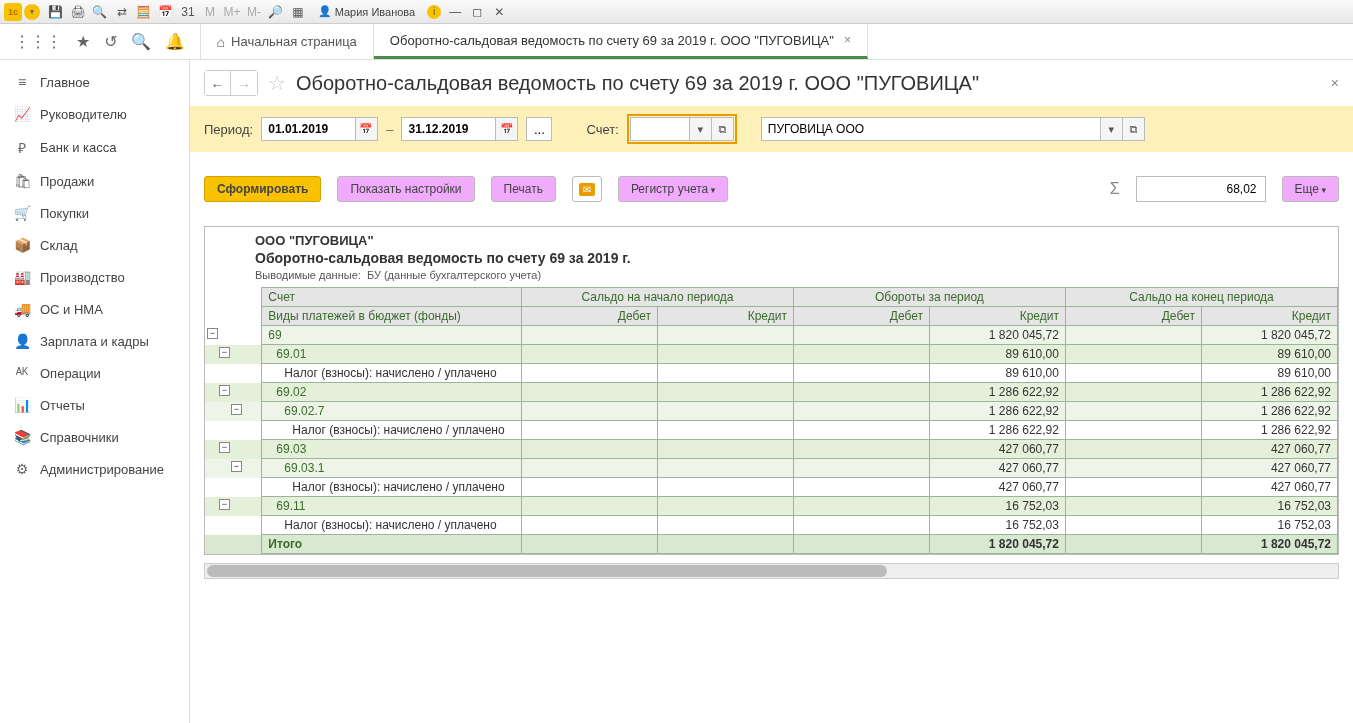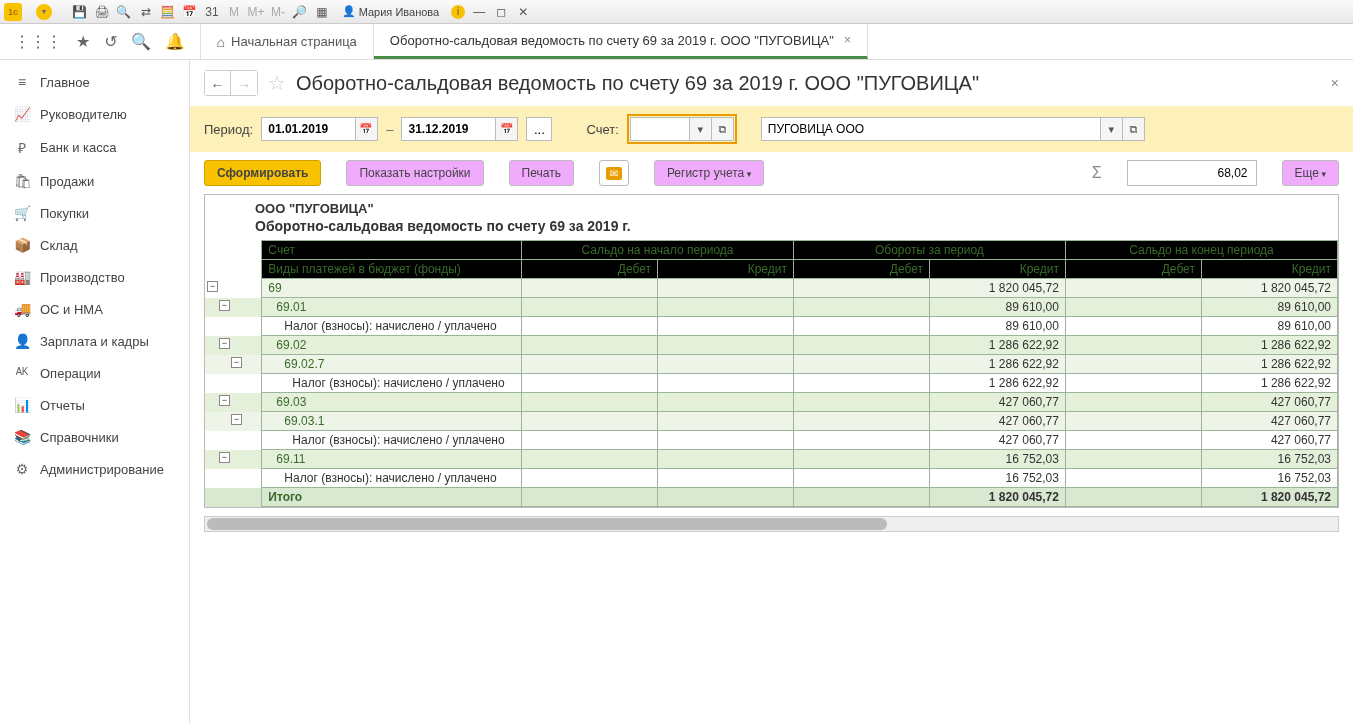--- a/index.html
+++ b/index.html
@@ -1,18 +1,18 @@
 <!DOCTYPE html>
 <html><head>
 <meta charset="utf-8">
 <style>
 * { box-sizing: border-box; margin: 0; padding: 0; font-family: Arial, sans-serif; }
 body { background: #f0f0f0; font-size: 12px; color: #333; overflow: hidden; }
 
-.titlebar { height: 24px; background: linear-gradient(#fafafa,#e8e8e8); border-bottom: 1px solid #ccc; display: flex; align-items: center; padding: 0 4px; gap: 12px; }
+.titlebar { height: 24px; background: linear-gradient(#fafafa,#e8e8e8); border-bottom: 1px solid #ccc; display: flex; align-items: center; padding: 0 4px; }
 .titlebar .logo { width: 18px; height: 18px; background: #f8c200; border-radius: 3px; display: flex; align-items: center; justify-content: center; font-size: 9px; font-weight: bold; color: #b07000; margin-right: 2px; }
 .titlebar .dropdown-btn { width: 16px; height: 16px; background: #f8c200; border-radius: 50%; margin-right: 8px; display: flex; align-items: center; justify-content: center; font-size: 8px; color: #666; }
 .titlebar .title { flex: 1; font-size: 12px; color: #444; }
 .titlebar .tb-icons { display: flex; gap: 6px; align-items: center; }
 .titlebar .tb-icon { width: 16px; height: 16px; display: flex; align-items: center; justify-content: center; font-size: 12px; color: #555; cursor: pointer; }
 .titlebar .user { display: flex; align-items: center; gap: 3px; font-size: 11px; color: #444; margin: 0 6px; }
 
 .topnav { height: 36px; background: #fff; border-bottom: 1px solid #ddd; display: flex; align-items: stretch; }
 .topnav .nav-icons { display: flex; align-items: center; gap: 14px; padding: 0 14px; border-right: 1px solid #e0e0e0; }
 .topnav .nav-icon { font-size: 16px; color: #666; cursor: pointer; }
@@ -42,40 +42,40 @@
 .params .inp-group { display: flex; align-items: center; }
 .params input[type=text] { height: 24px; border: 1px solid #bbb; padding: 0 6px; font-size: 12px; background: #fff; }
 .params .date-inp { width: 95px; font-weight: bold; }
 .params .cal-btn, .params .dd-btn, .params .ext-btn { height: 24px; width: 22px; border: 1px solid #bbb; border-left: none; background: #f5f5f5; cursor: pointer; font-size: 11px; color: #555; }
 .params .dots-btn { height: 24px; width: 26px; border: 1px solid #bbb; background: #fff; cursor: pointer; }
 .params .dash { color: #666; }
 .params .acct-group { border: 2px solid #e89c00; padding: 1px; display: flex; }
 .params .acct-inp { width: 60px; background: #3060c0; color: #fff; border: 1px solid #888; }
 .params .org-inp { width: 340px; }
 
-.toolbar { padding: 8px 14px; display: flex; align-items: center; gap: 25px; }
+.toolbar { padding: 24px 14px; display: flex; align-items: center; gap: 16px; }
 .toolbar button { height: 26px; padding: 0 12px; border: 1px solid #bbb; background: #f0abfc; border-radius: 3px; cursor: pointer; font-size: 12px; color: #444; }
 .toolbar .btn-primary { background: #f8c200; border-color: #d0a000; font-weight: bold; }
 .toolbar .btn-mail { width: 30px; padding: 0; background: #fff; }
 .toolbar .btn-mail span { background: #e89c00; color: #fff; padding: 1px 4px; border-radius: 2px; font-size: 10px; }
 .toolbar .spacer { flex: 1; }
 .toolbar .sigma { font-size: 16px; color: #888; }
 .toolbar .sum-inp { width: 130px; height: 26px; border: 1px solid #bbb; padding: 0 8px; text-align: right; font-size: 12px; }
 .toolbar .btn-more::after { content: " ▾"; font-size: 9px; }
 
 .report-wrap { flex: 1; overflow: auto; padding: 0 14px 14px; position: relative; }
 .report { border: 1px solid #bbb; background: #fff; }
 .report-head { padding: 6px 50px; }
 .report-head .org { font-size: 13px; font-weight: bold; }
 .report-head .title { font-size: 14px; font-weight: bold; margin-top: 2px; }
 .report-head .meta { font-size: 11px; color: #555; margin-top: 3px; }
 
 table.rt { width: 100%; border-collapse: collapse; font-size: 12px; }
 table.rt th, table.rt td { border: 1px solid #9bb59b; padding: 2px 6px; }
-table.rt th { background: #000000; color: #3a6b2a; font-weight: normal; text-align: center; }
+table.rt th { background: #e5e5e5; color: #3a6b2a; font-weight: normal; text-align: center; }
 table.rt .lbl-col { width: 210px; text-align: left; }
 table.rt .num { text-align: right; width: 110px; }
 table.rt .tree-col { width: 46px; border: none; background: #fff; vertical-align: top; padding: 0; position: relative; }
 .tree-box { width: 11px; height: 11px; border: 1px solid #888; background: #fff; font-size: 9px; line-height: 9px; text-align: center; cursor: pointer; position: absolute; }
 table.rt tr.lvl0 td.lbl { color: #3a6b2a; background: #eef5e8; }
 table.rt tr.lvl0 td.num { background: #eef5e8; color: #333; }
 table.rt tr.lvl1 td { background: #e4f0da; }
 table.rt tr.lvl1 td.lbl { color: #3a6b2a; padding-left: 14px; }
 table.rt tr.lvl2 td { background: #eef5e8; }
 table.rt tr.lvl2 td.lbl { color: #3a6b2a; padding-left: 22px; }
@@ -237,20 +237,23 @@
       <span class="sigma">Σ</span>
       <input type="text" class="sum-inp" value="68,02" style="">
       <button class="btn-more">Еще</button>
     </div>
 
     <div class="report-wrap">
       <div class="report">
         <div class="report-head">
           <div class="org">ООО "ПУГОВИЦА"</div>
           <div class="title">Оборотно-сальдовая ведомость по счету 69 за 2019 г.</div>
+          <div class="meta">
+            <span>Выводимые данные:</span>&nbsp;&nbsp;<span>БУ (данные бухгалтерского учета)</span>
+          </div>
         </div>
         <table class="rt">
           <thead>
             <tr>
               <th class="tree-col" rowspan="2" style="border:none;background:#fff"></th>
               <th class="lbl-col">Счет</th>
               <th colspan="2">Сальдо на начало периода</th>
               <th colspan="2">Обороты за период</th>
               <th colspan="2">Сальдо на конец периода</th>
             </tr>

